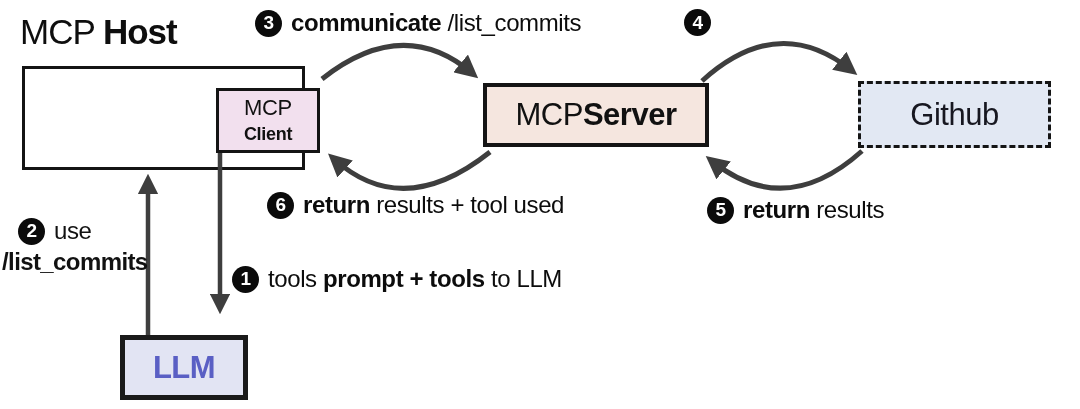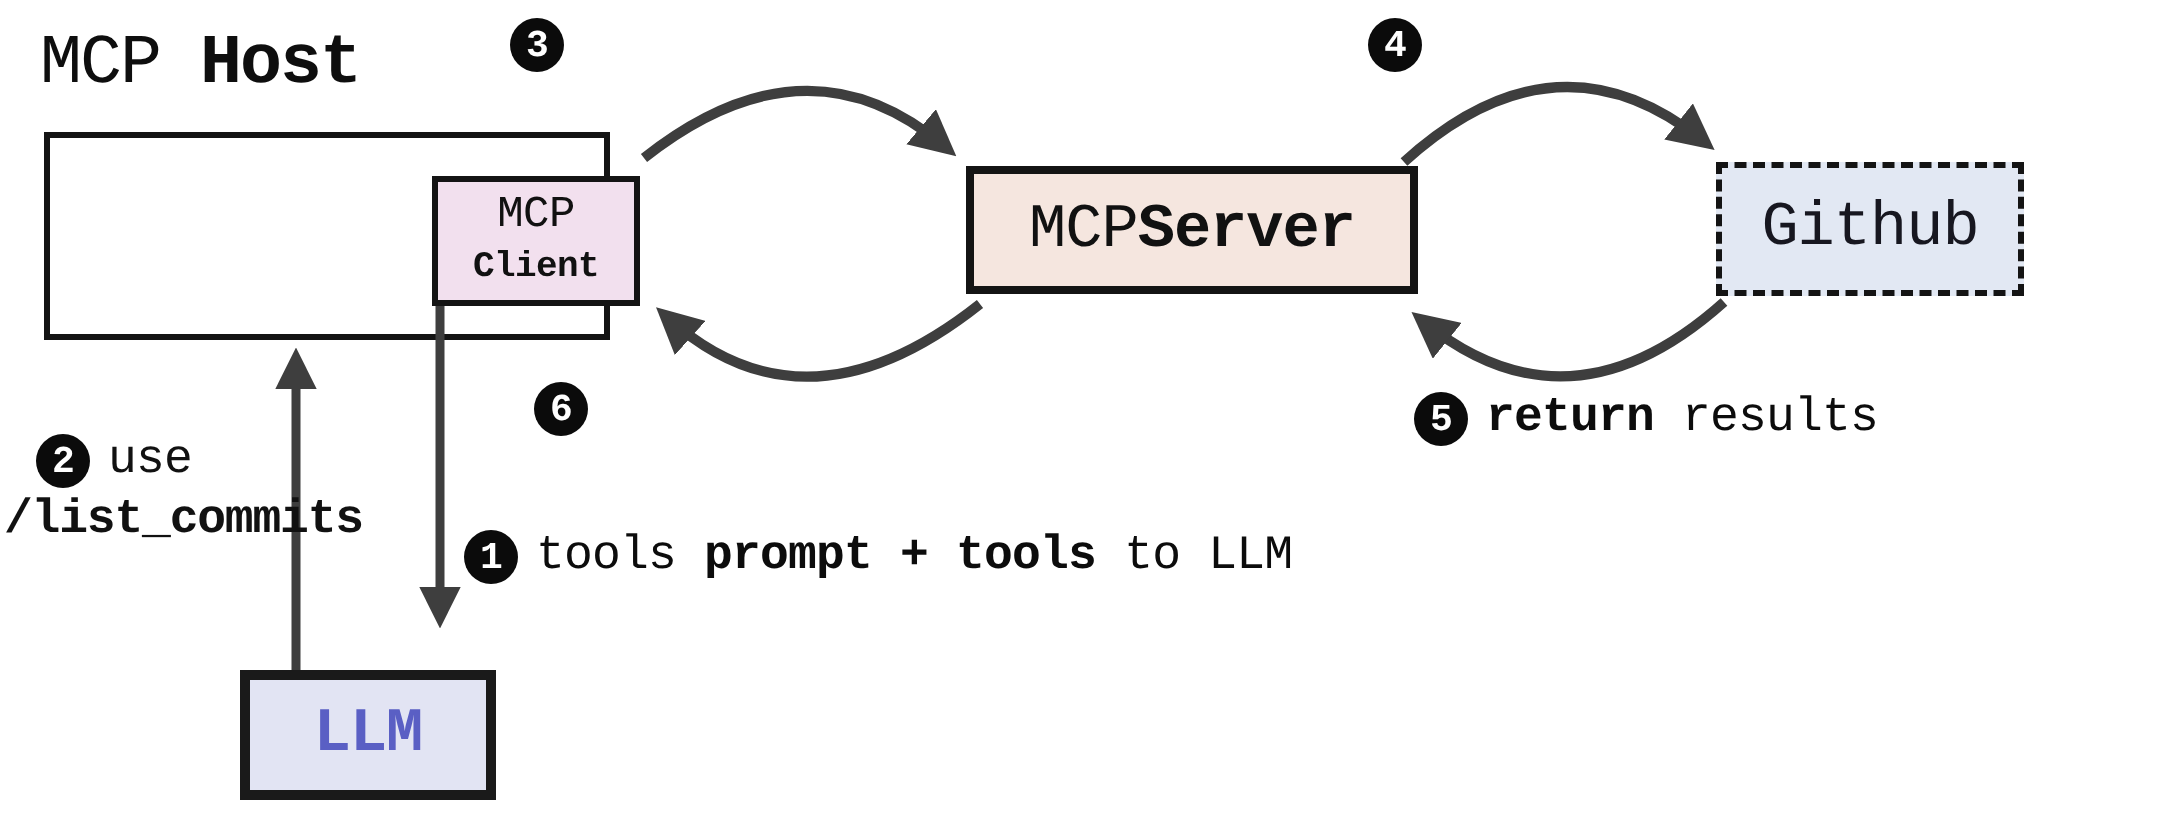--- a/index.html
+++ b/index.html
@@ -1,20 +1,20 @@
 <!DOCTYPE html>
 <html style="--arrow: #3e3e3e; --host_bg: #ffffff; --client_bg: #f2e0ee; --server_bg: #f5e6df; --github_bg: #e2e8f3; --llm_bg: #e2e4f3; --llm_text: #5a5fc4;"><head>
 <meta charset="utf-8">
 <style>
   html,body{margin:0;padding:0;background:#fff;}
   .canvas{
     position:relative;width:1080px;height:409px;background:#ffffff;overflow:hidden;
     font-family:"Liberation Sans",sans-serif;color:#111;
   }
-  .abs{position:absolute;font-family:Liberation Mono, monospace;}
+  .abs{position:absolute;}
   svg.arrow-layer{position:absolute;left:0;top:0;width:1080px;height:409px;pointer-events:none;z-index:5;}
   svg.arrow-layer path.stroke{fill:none;stroke:var(--arrow,#3e3e3e);}
   svg.arrow-layer .ah{fill:var(--arrow,#3e3e3e);}
 
   .diagram-title{
     left:20px;top:12px;font-size:35px;letter-spacing:-1px;color:#0e0e0e;white-space:nowrap;
   }
   .diagram-title .light{font-weight:400;}
   .diagram-title b{font-weight:700;}
 
@@ -26,21 +26,21 @@
     letter-spacing:-0.3px;
   }
   .client-box .l2{font-weight:700;font-size:18px;}
   .server-box{
     left:483px;top:83px;width:226px;height:64px;background:var(--server_bg,#f5e6df);
     border:4px solid #141414;z-index:2;font-size:31px;letter-spacing:-0.5px;white-space:nowrap;
   }
   .server-box .light{font-weight:400;}
   .server-box b{font-weight:700;margin-left:0;}
   .github-box{
-    left:858px;top:81px;width:154px;height:67px;background:var(--github_bg,#e2e8f3);
+    left:858px;top:81px;width:193px;height:67px;background:var(--github_bg,#e2e8f3);
     border:3px dashed #141414;z-index:2;font-size:31px;color:#171720;letter-spacing:-0.5px;
   }
   .llm-box{
     left:120px;top:335px;width:128px;height:65px;background:var(--llm_bg,#e2e4f3);
     border:5px solid #1a1a1a;z-index:2;font-size:31px;font-weight:700;color:var(--llm_text,#5a5fc4);
     letter-spacing:-0.5px;
   }
 
   .step{display:flex;align-items:center;gap:9px;white-space:nowrap;z-index:6;font-size:24px;letter-spacing:-0.4px;color:#0c0c0c;}
   .step b{font-weight:700;}
@@ -96,28 +96,30 @@
   <div class="abs box github-box">
     <span>Github</span>
   </div>
 
   <div class="abs box llm-box">
     <span>LLM</span>
   </div>
 
   <div class="abs step step-3">
     <span class="badge">3</span>
+    <span class="step-text"><span></span><b>communicate</b><span> /list_commits</span></span>
   </div>
 
   <div class="abs step step-4">
     <span class="badge">4</span>
   </div>
 
   <div class="abs step step-6">
     <span class="badge">6</span>
+    <span class="step-text"><span></span><b>return</b><span> results + tool used</span></span>
   </div>
 
   <div class="abs step step-5">
     <span class="badge">5</span>
     <span class="step-text"><span></span><b>return</b><span> results</span></span>
   </div>
 
   <div class="abs step step-1">
     <span class="badge">1</span>
     <span class="step-text"><span>tools </span><b>prompt + tools</b><span> to LLM</span></span>

